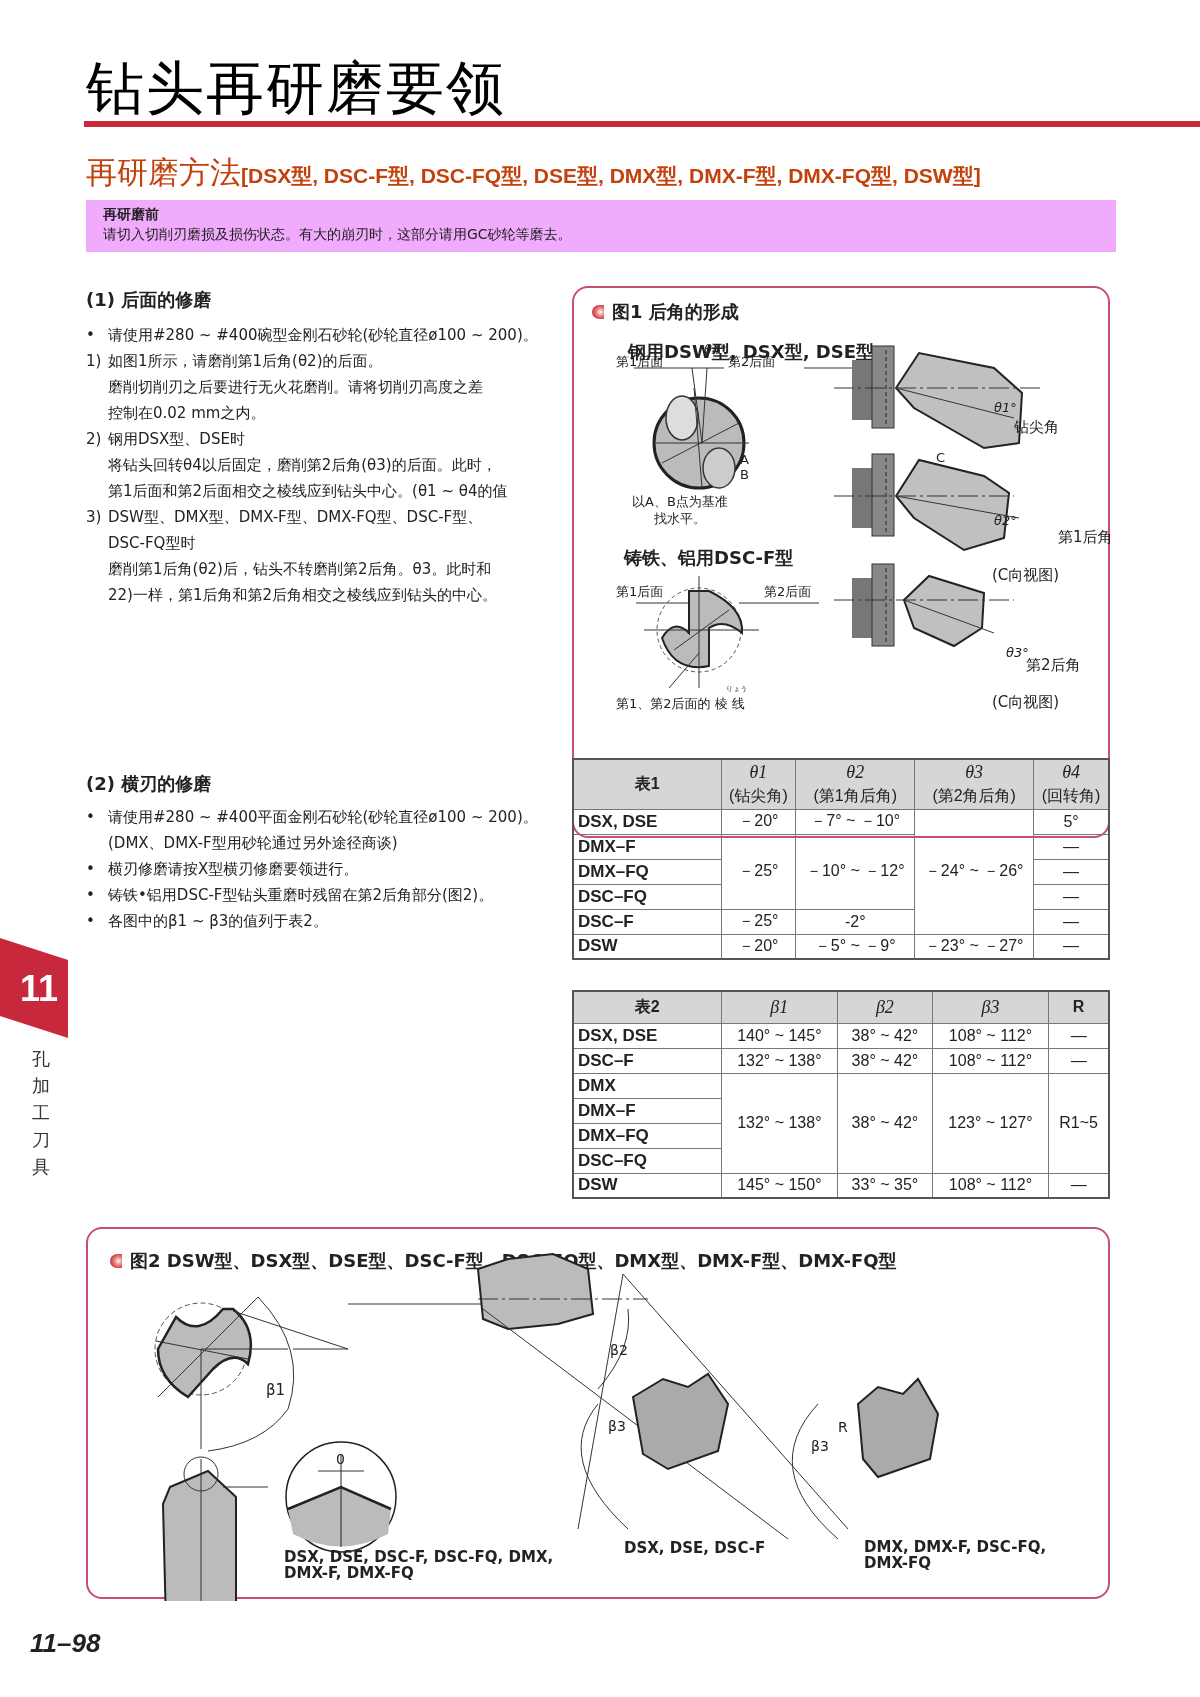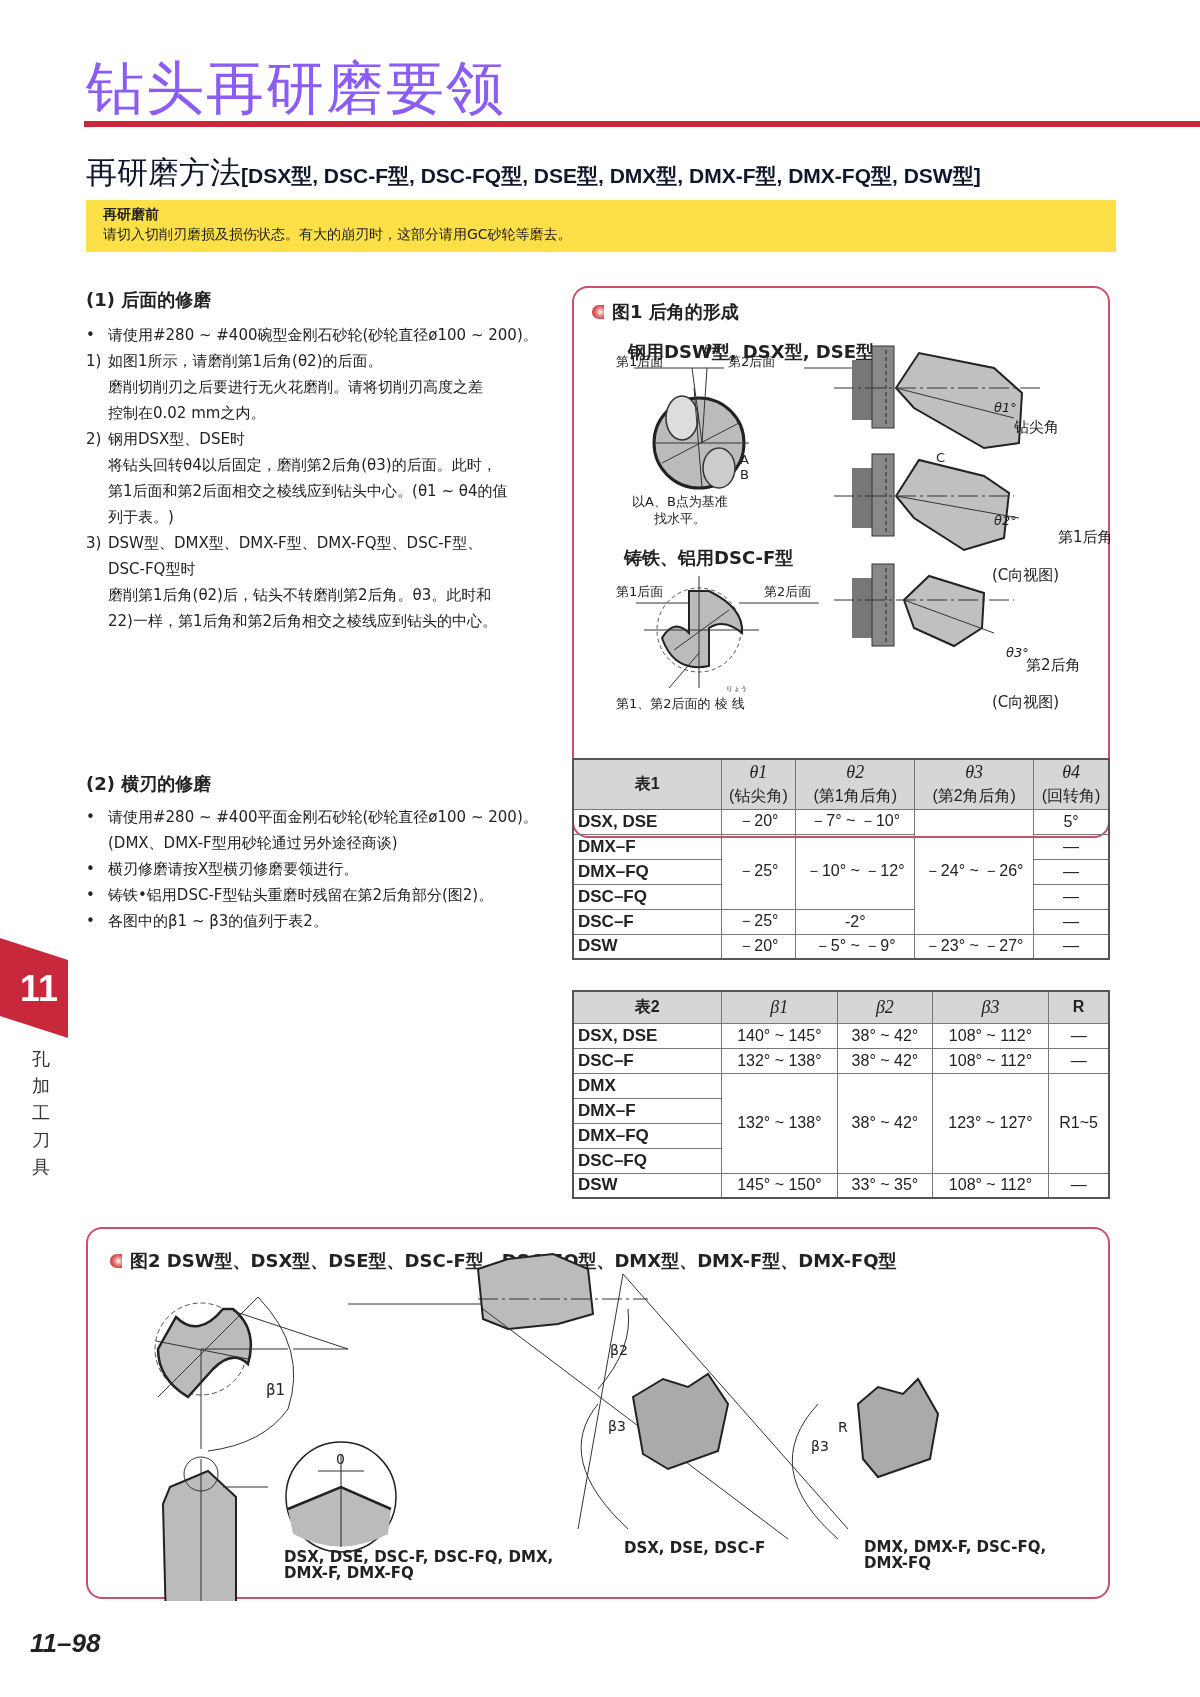--- a/index.html
+++ b/index.html
@@ -1,22 +1,22 @@
 <!DOCTYPE html>
 <html><head>
 <meta charset="utf-8">
 <style>
   * { box-sizing: border-box; margin: 0; padding: 0; }
   body { width: 1200px; height: 1697px; background: #fff; position: relative; font-family: "DejaVu Sans", "Liberation Sans", sans-serif; color: #222; overflow: hidden; }
   .abs { position: absolute; }
-  .page-title { left: 86px; top: 50px; font-size: 58px; font-weight: 300; letter-spacing: 2px; color: #8b5cf6; }
+  .page-title { left: 86px; top: 50px; font-size: 58px; font-weight: 300; letter-spacing: 2px; color: #000000; }
   .title-rule { left: 84px; top: 121px; width: 1116px; height: 6px; background: #c8283c; }
-  .section-title { left: 86px; top: 152px; font-size: 31px; color: #0f172a; white-space: nowrap; }
+  .section-title { left: 86px; top: 152px; font-size: 31px; color: #c2410c; white-space: nowrap; }
   .section-title .models { font-size: 21px; font-weight: bold; font-family: "Liberation Sans", sans-serif; }
-  .note-box { left: 86px; top: 200px; width: 1030px; height: 52px; background: #fde047; padding: 4px 17px; }
+  .note-box { left: 86px; top: 200px; width: 1030px; height: 52px; background: #f0abfc; padding: 4px 17px; }
   .note-box .h { font-size: 14px; font-weight: bold; line-height: 20px; }
   .note-box .t { font-size: 14px; line-height: 20px; }
   .sub-h { font-size: 18px; font-weight: bold; }
   .body-text { font-size: 15px; line-height: 26px; color: #222; }
   .body-text .row { display: flex; }
   .body-text .mk { width: 22px; flex: none; }
   .body-text .ind { padding-left: 22px; }
   .fig-box { border: 2px solid #c8506a; border-radius: 16px; background: #fff; }
   .fig-title { display: flex; align-items: center; font-size: 18px; font-weight: bold; }
   .dot { width: 12px; height: 14px; border-radius: 7px 0 0 7px; background: radial-gradient(circle at 70% 50%, #fff 0%, #e8887f 35%, #c8283c 80%); margin-right: 8px; }
@@ -59,21 +59,20 @@
         <span>如图1所示，请磨削第1后角(θ2)的后面。</span>
       </div>
     <div class="ind">磨削切削刃之后要进行无火花磨削。请将切削刃高度之差</div>
     <div class="ind">控制在0.02 mm之内。</div>
     <div class="row">
         <span class="mk">2)</span>
         <span>钢用DSX型、DSE时</span>
       </div>
     <div class="ind">将钻头回转θ4以后固定，磨削第2后角(θ3)的后面。此时，</div>
     <div class="ind">第1后面和第2后面相交之棱线应到钻头中心。(θ1 ~ θ4的值</div>
-    <div class="ind">列于表。)</div>
     <div class="row">
         <span class="mk">3)</span>
         <span>DSW型、DMX型、DMX-F型、DMX-FQ型、DSC-F型、</span>
       </div>
     <div class="ind">DSC-FQ型时</div>
     <div class="ind">磨削第1后角(θ2)后，钻头不转磨削第2后角。θ3。此时和</div>
     <div class="ind">22)一样，第1后角和第2后角相交之棱线应到钻头的中心。</div>
   </div>
 </div>
 

